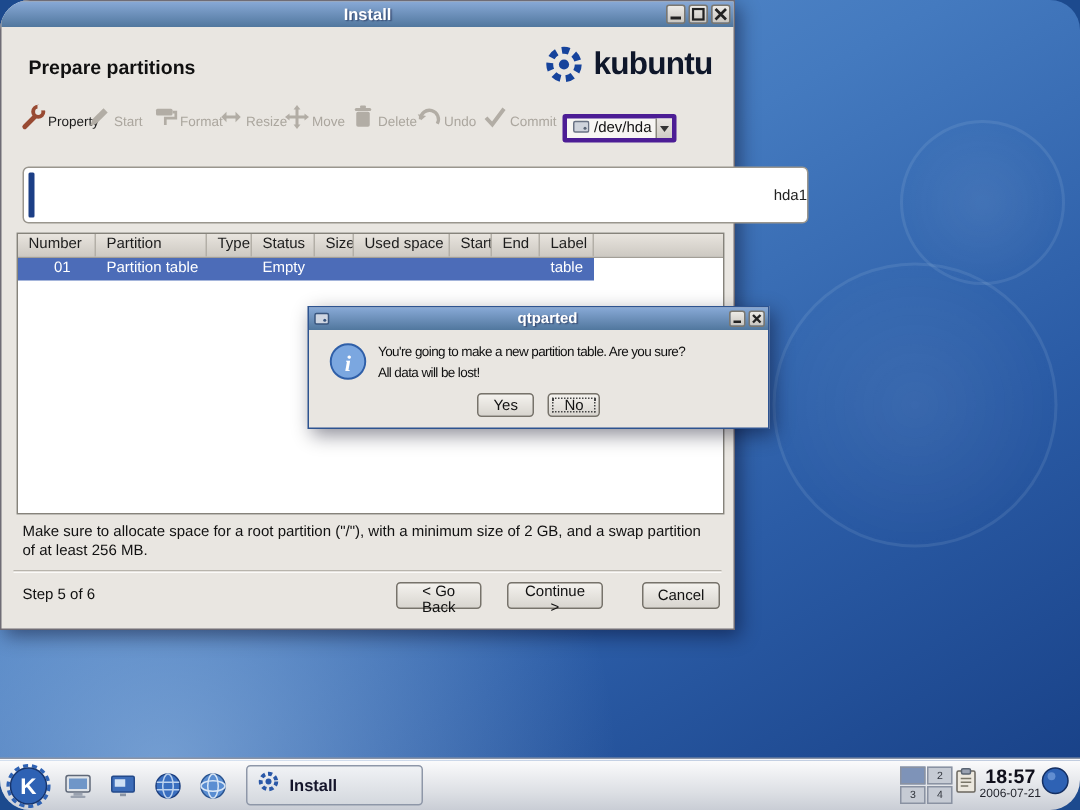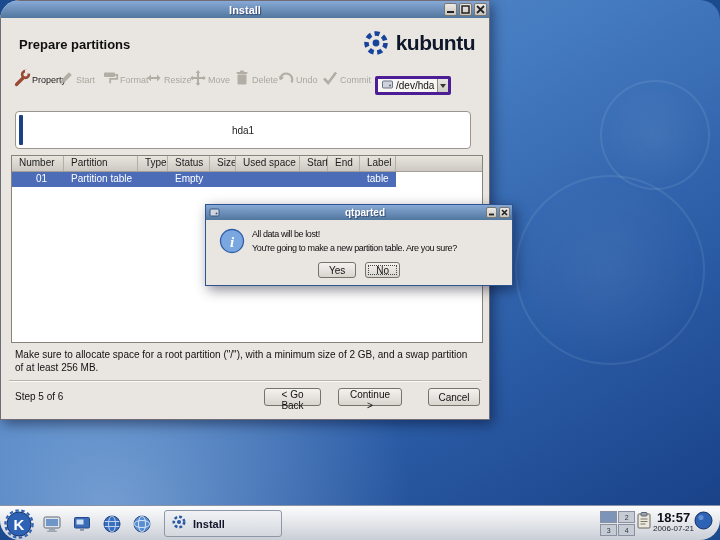--- a/index.html
+++ b/index.html
@@ -35,22 +35,22 @@
   .tb-btn { width:44px; display:flex; align-items:center; gap:1px; padding-top:2px; }
   .tb-label { font-size:9px; color:#1c1c1c; white-space:nowrap; }
   .tb-btn.disabled .tb-label { color:#aba69e; }
 
   .device-combo { margin-left:10px; margin-top:9px; height:19px; width:76px; background:#f7f6f3; border:3px solid #4c1d95; border-radius:2px;
     display:flex; align-items:center; padding-left:4px; gap:3px; font-size:10px; color:#111; }
   .combo-arrow { margin-left:auto; width:15px; height:100%; background:linear-gradient(#e9e6e1,#cfccc5); border-left:1px solid #8a877f;
     display:flex; align-items:center; justify-content:center; }
   .tri { width:0; height:0; border-left:3.5px solid transparent; border-right:3.5px solid transparent; border-top:4px solid #333; }
 
-  .disk-bar { position:absolute; left:14px; top:110px; width:456px; height:38px; background:#fff; border:1px solid #9a968e; border-radius:4px;
-    display:flex; align-items:center; justify-content:center; }
+  .disk-bar { position:absolute; left:14px; top:110px; width:524px; height:38px; background:#fff; border:1px solid #9a968e; border-radius:4px;
+    display:flex; align-items:center; justify-content:flex-end; }
   .disk-strip { position:absolute; left:3px; top:3px; bottom:3px; width:4px; background:#1c3f86; border-radius:1px; }
   .disk-label { font-size:10px; color:#222; }
 
   .ptable { position:absolute; left:10px; top:154px; width:472px; height:188px; background:#fff; border:1px solid #86837b; overflow:hidden; }
   .thead { display:flex; height:16px; background:linear-gradient(#e8e4de,#cdc9c2); border-bottom:1px solid #a39f97; }
   .th { font-size:10px; color:#1c1c1c; padding:1px 0 0 7px; border-right:1px solid #b3afa7; overflow:hidden; white-space:nowrap; }
   .th.fill { flex:1; border-right:none; }
   .c0{width:52px}.c1{width:74px}.c2{width:30px}.c3{width:42px}.c4{width:26px}.c5{width:64px}.c6{width:28px}.c7{width:32px}.c8{width:36px}
   .trow { display:flex; height:15px; width:384px; }
   .trow.selected { background:#4c6cb8; color:#fff; }
@@ -275,22 +275,22 @@
       </span>
     </div>
     <div class="dlg-body">
       <span class="info-icon">
         <svg width="26" height="26" viewBox="0 0 26 26">
           <circle cx="13" cy="13" r="11.5" fill="#7ba7e0" stroke="#2f5fa8" stroke-width="1.3"></circle>
           <text x="13" y="19" text-anchor="middle" font-size="15" font-style="italic" font-weight="bold" font-family="'Liberation Serif',serif" fill="#ffffff">i</text>
         </svg>
       </span>
       <div class="dlg-msg">
+        <div>You're going to make a new partition table. Are you sure?</div>
         <div>All data will be lost!</div>
-        <div>You're going to make a new partition table. Are you sure?</div>
       </div>
       <div class="dlg-buttons">
         <button class="btn yes">Yes</button>
         <button class="btn no focused">No</button>
       </div>
     </div>
   </div>
 
   <div class="taskbar">
     <span class="kmenu-button">

